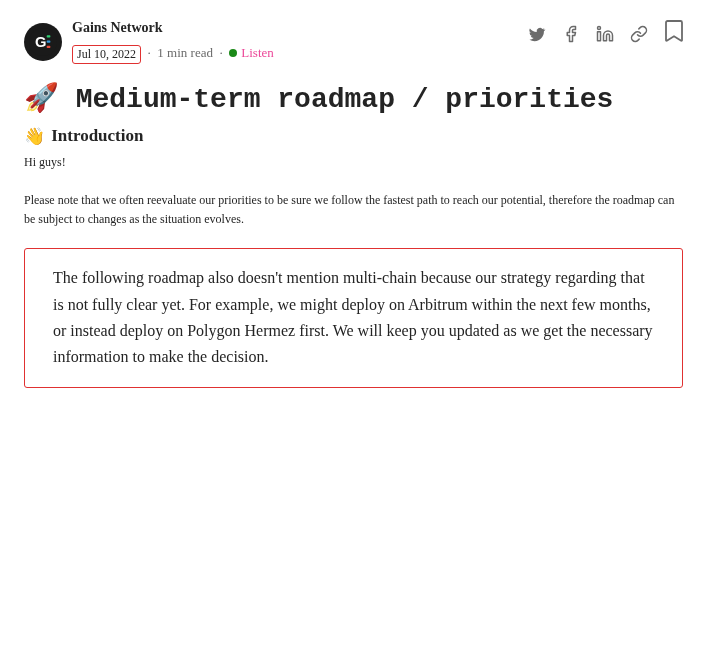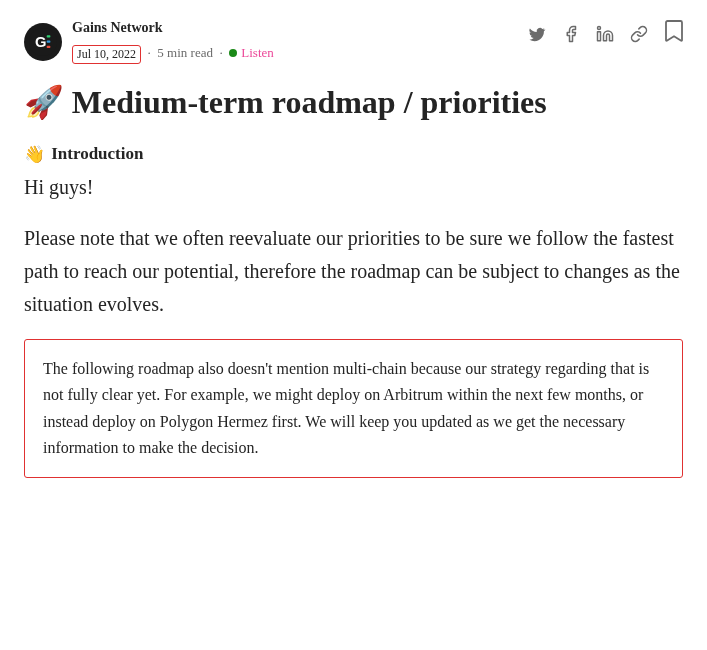--- a/index.html
+++ b/index.html
@@ -124,53 +124,53 @@
     }
 
     .bookmark-icon {
       cursor: pointer;
       color: #6b6b6b;
       font-size: 18px;
     }
 
     
     .article-title {
-      font-size: 32px;
+      font-size: 28px;
       font-weight: 800;
       color: #242424;
       line-height: 1.25;
-      margin-bottom: 22px;
-      font-family: Liberation Serif, serif;
+      margin-bottom: 9px;
+      font-family: Liberation Mono, monospace;
     }
 
     
     .section-heading {
       font-size: 17px;
       font-weight: 700;
       color: #242424;
       margin-bottom: 6px;
       display: flex;
       align-items: center;
       gap: 6px;
     }
 
     
     .body-text {
-      font-size: 20px;
+      font-size: 12px;
       line-height: 1.65;
       color: #242424;
       margin-bottom: 18px;
       font-family: Georgia, "Times New Roman", serif;
     }
 
     
     .highlight-box {
       border: 1.5px solid #e03131;
       border-radius: 3px;
-      padding: 16px 18px;
+      padding: 16px 28px;
       margin-top: 4px;
     }
 
     .highlight-box .body-text {
       margin-bottom: 0;
       font-size: 16px;
     }
   </style>
 </head>
 <body>
@@ -191,21 +191,21 @@
           <rect x="24" y="17" width="5" height="3" rx="1" fill="#3498db"></rect>
           <rect x="24" y="24" width="5" height="3" rx="1" fill="#e74c3c"></rect>
         </svg>
       </div>
 
       <div class="author-info">
         <span class="author-name">Gains Network</span>
         <div class="meta-row">
           <span class="date-badge">Jul 10, 2022</span>
           <span class="dot">·</span>
-          <span>5 min read</span>
+          <span>1 min read</span>
           <span class="dot">·</span>
           <a class="listen-btn" href="#">
             <span class="listen-dot"></span>
             <span>Listen</span>
           </a>
         </div>
       </div>
     </div>
 
     <div style="display:flex;align-items:center;gap:16px;">

